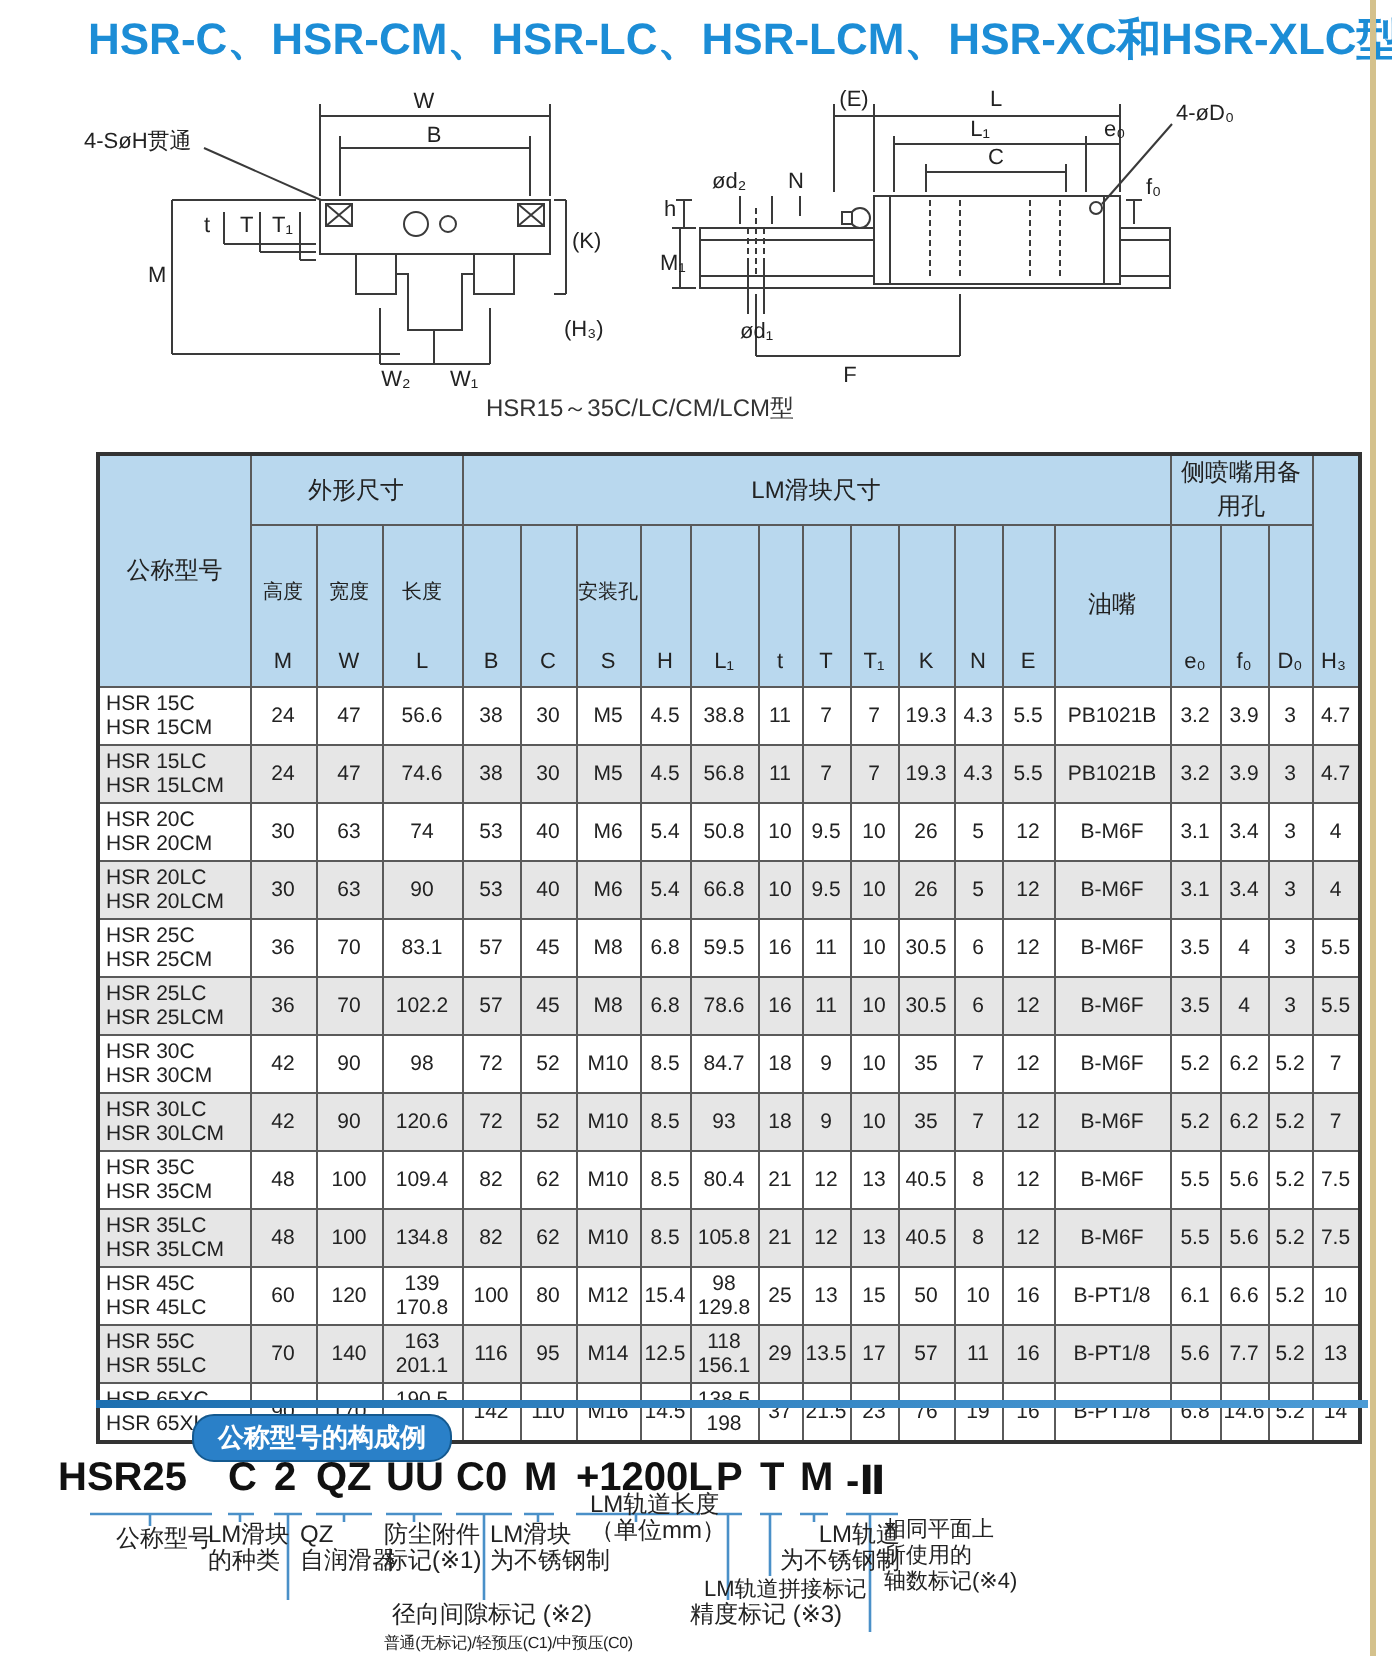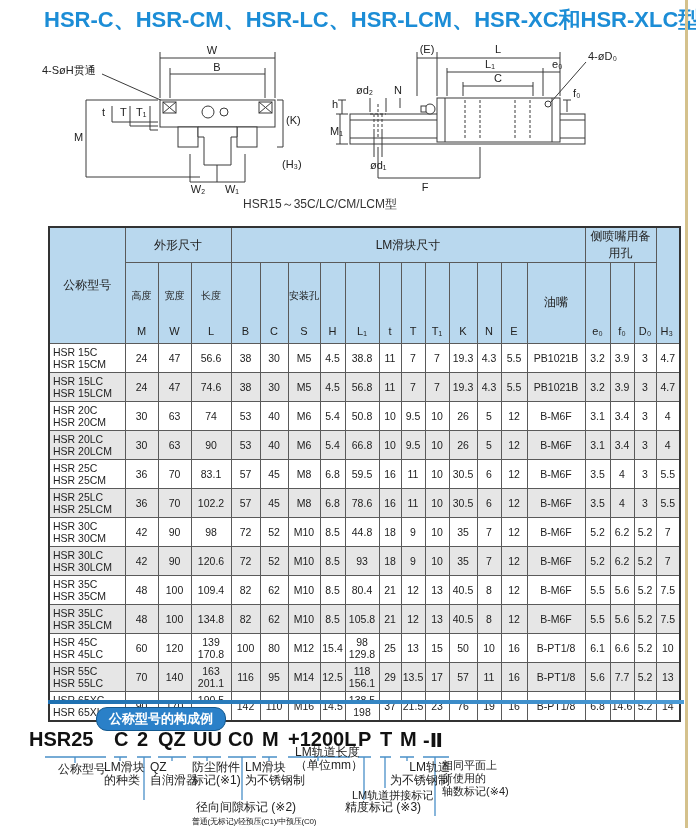--- a/index.html
+++ b/index.html
@@ -393,21 +393,21 @@
       <tr class="plain">
         <td class="model">HSR 30C
 HSR 30CM</td>
         <td>42</td>
         <td>90</td>
         <td>98</td>
         <td>72</td>
         <td>52</td>
         <td>M10</td>
         <td>8.5</td>
-        <td>44.8</td>
+        <td>84.7</td>
         <td>18</td>
         <td>9</td>
         <td>10</td>
         <td>35</td>
         <td>7</td>
         <td>12</td>
         <td>B-M6F</td>
         <td>5.2</td>
         <td>6.2</td>
         <td>5.2</td>

